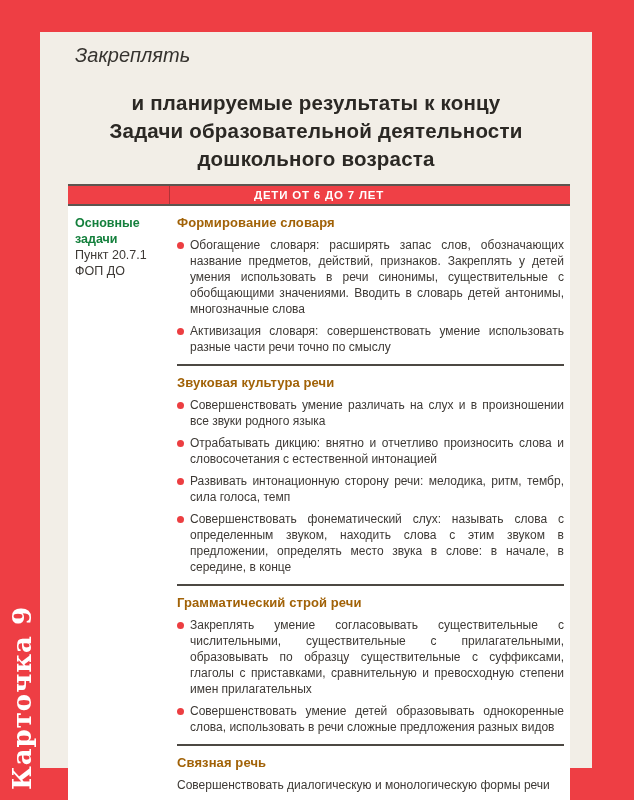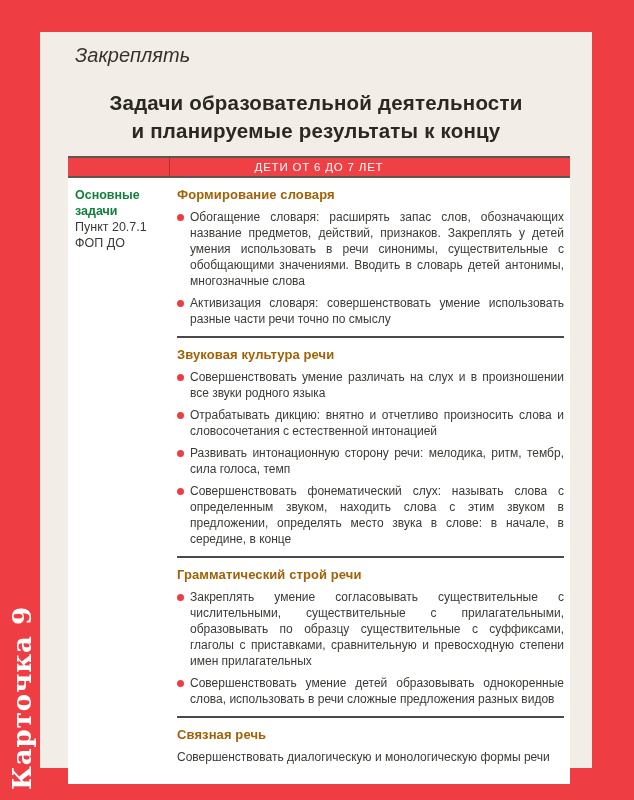--- a/index.html
+++ b/index.html
@@ -77,21 +77,21 @@
     background:var(--banner-red);
     border-top:2px solid #5d5550;
     border-bottom:2px solid #5d5550;
     height:22px;
     display:flex;
     align-items:center;
     justify-content:center;
   }
   .banner-text{
     color:#ffffff;
-    font-weight:400;
+    font-weight:700;
     font-size:11.5px;
     letter-spacing:0.8px;
   }
   .banner-divider{
     position:absolute;
     left:101px;top:0;bottom:0;
     width:1px;
     background:rgba(60,30,30,0.35);
   }
   .content{
@@ -157,22 +157,23 @@
 
   <div class="vertical-label">Карточка 9</div>
 
   <div class="card">
 
     <div class="logo">
       <span class="logo-product">Закреплять</span>
     </div>
 
     <div class="title">
+      <div>и планируемые результаты к концу</div>
       <div>Задачи образовательной деятельности</div>
-      <div>и планируемые результаты к концу</div>
+      <div>дошкольного возраста</div>
     </div>
 
     <div class="table">
 
       <div class="banner">
         <div class="banner-divider"></div>
         <span class="banner-text">ДЕТИ ОТ 6 ДО 7 ЛЕТ</span>
       </div>
 
       <div class="content">

